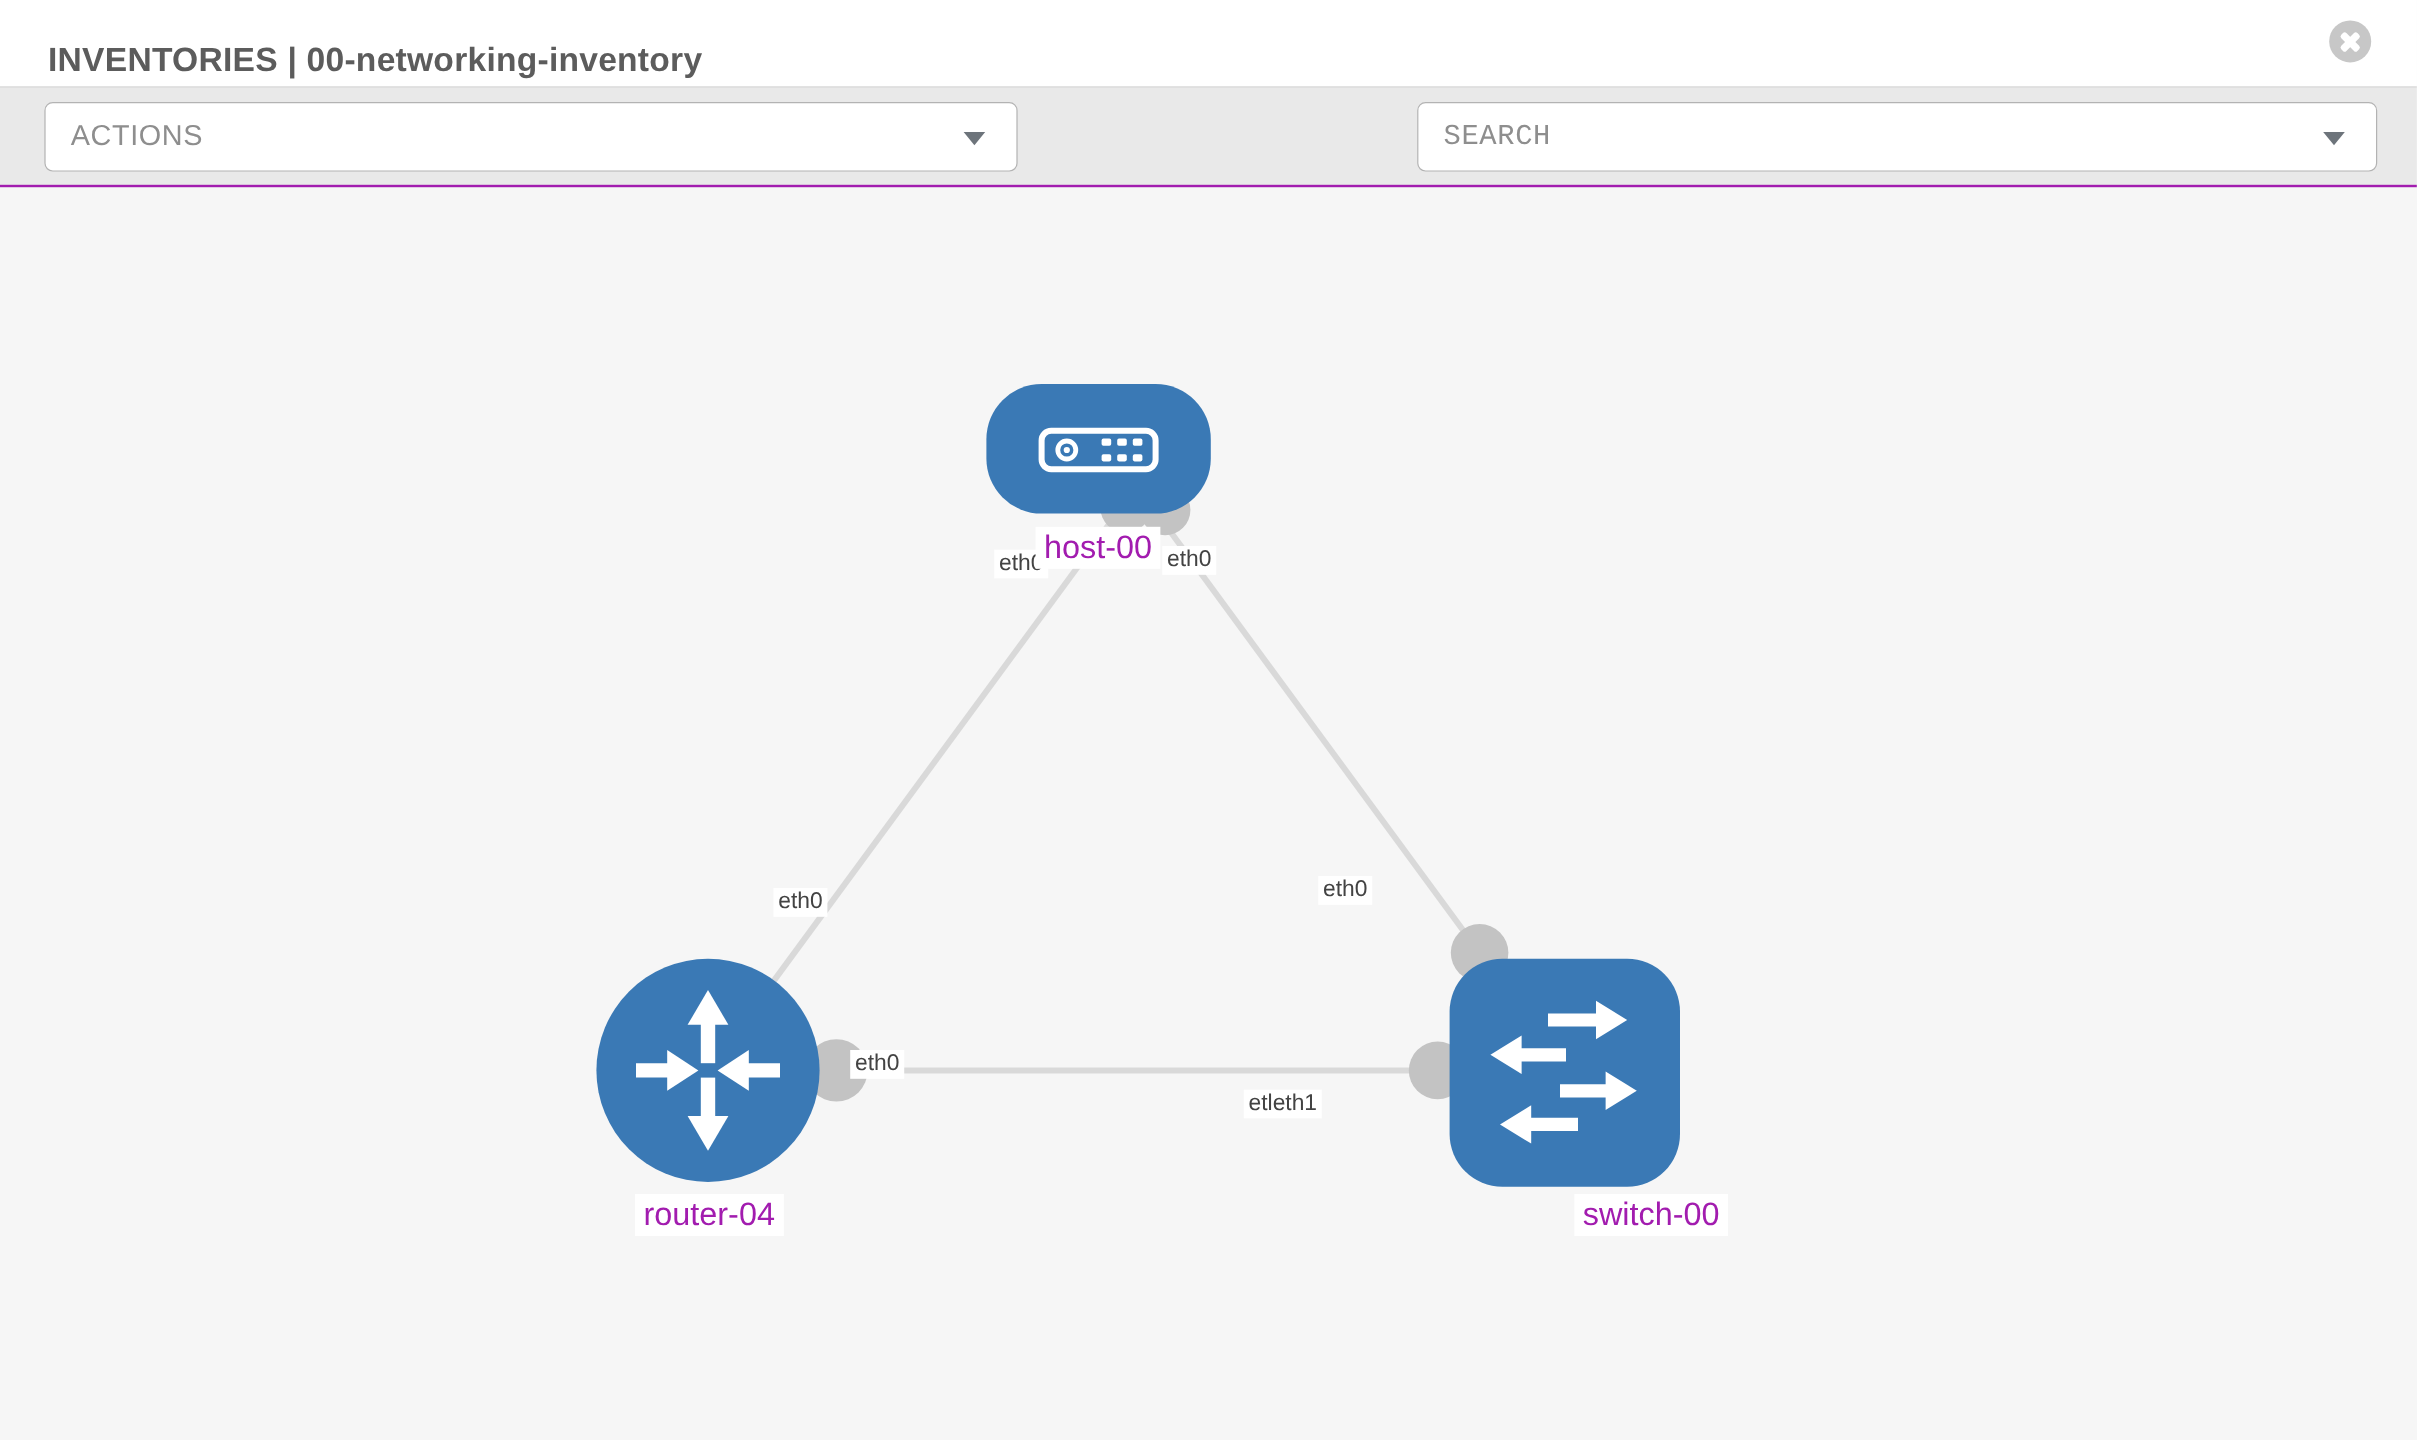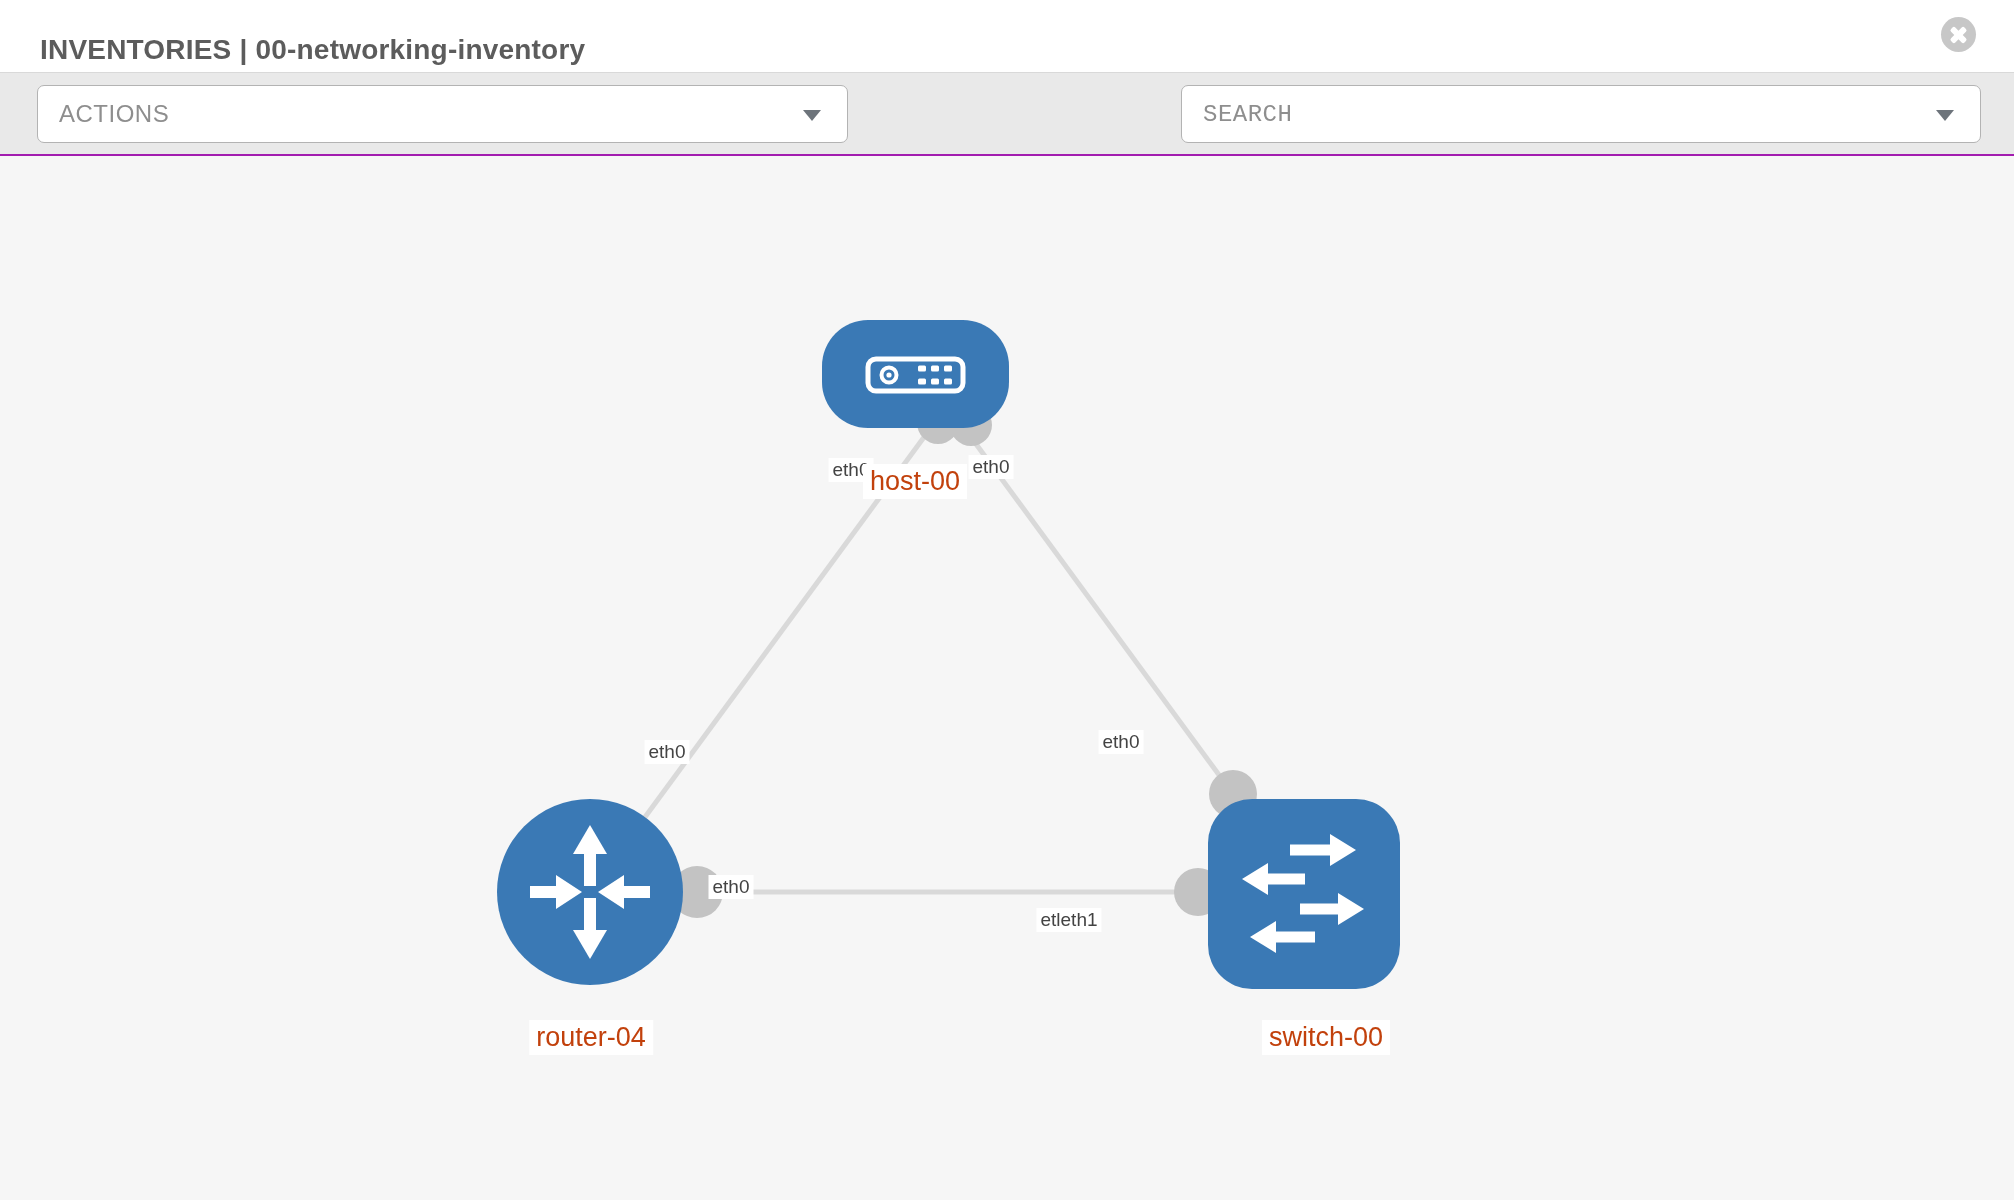--- a/index.html
+++ b/index.html
@@ -55,22 +55,22 @@
 
   
   .canvas {
     position:absolute; top:157px; left:0; width:2014px; height:1043px;
     background:#f6f6f6;
   }
   .canvas svg { position:absolute; top:0; left:0; }
 
   .node-label {
     position:absolute; transform:translateX(-50%);
-    background:#ffffff; color:#c2410c; font-size:27px;
-    padding:2px 7px; white-space:nowrap;margin-top:25px;
+    background:#ffffff; color:#a21caf; font-size:27px;
+    padding:2px 7px; white-space:nowrap;
   }
   .if-label {
     position:absolute; transform:translateX(-50%);
     background:#ffffff; color:#434343; font-size:19px;
     padding:1px 4px; white-space:nowrap;
   }
 </style>
 </head>
 <body>
 
@@ -164,15 +164,15 @@
 
   <div class="if-label" style="left:851px;  top:301px;">eth0</div>
   <div class="if-label" style="left:667px;  top:583px;">eth0</div>
   <div class="if-label" style="left:991px;  top:298px;">eth0</div>
   <div class="if-label" style="left:1121px; top:573px;">eth0</div>
   <div class="if-label" style="left:731px;  top:718px;">eth0</div>
   <div class="if-label" style="left:1069px; top:719px;margin-top:32px;">etleth1</div>
 
   <div class="node-label" style="left:915px;  top:282px;">host-00</div>
   <div class="node-label" style="left:591px;  top:838px;">router-04</div>
-  <div class="node-label" style="left:1326px; top:838px;text-align:center;">switch-00</div>
+  <div class="node-label" style="left:1376px; top:838px;text-align:center;">switch-00</div>
 
 </div>
 
 </body></html>

